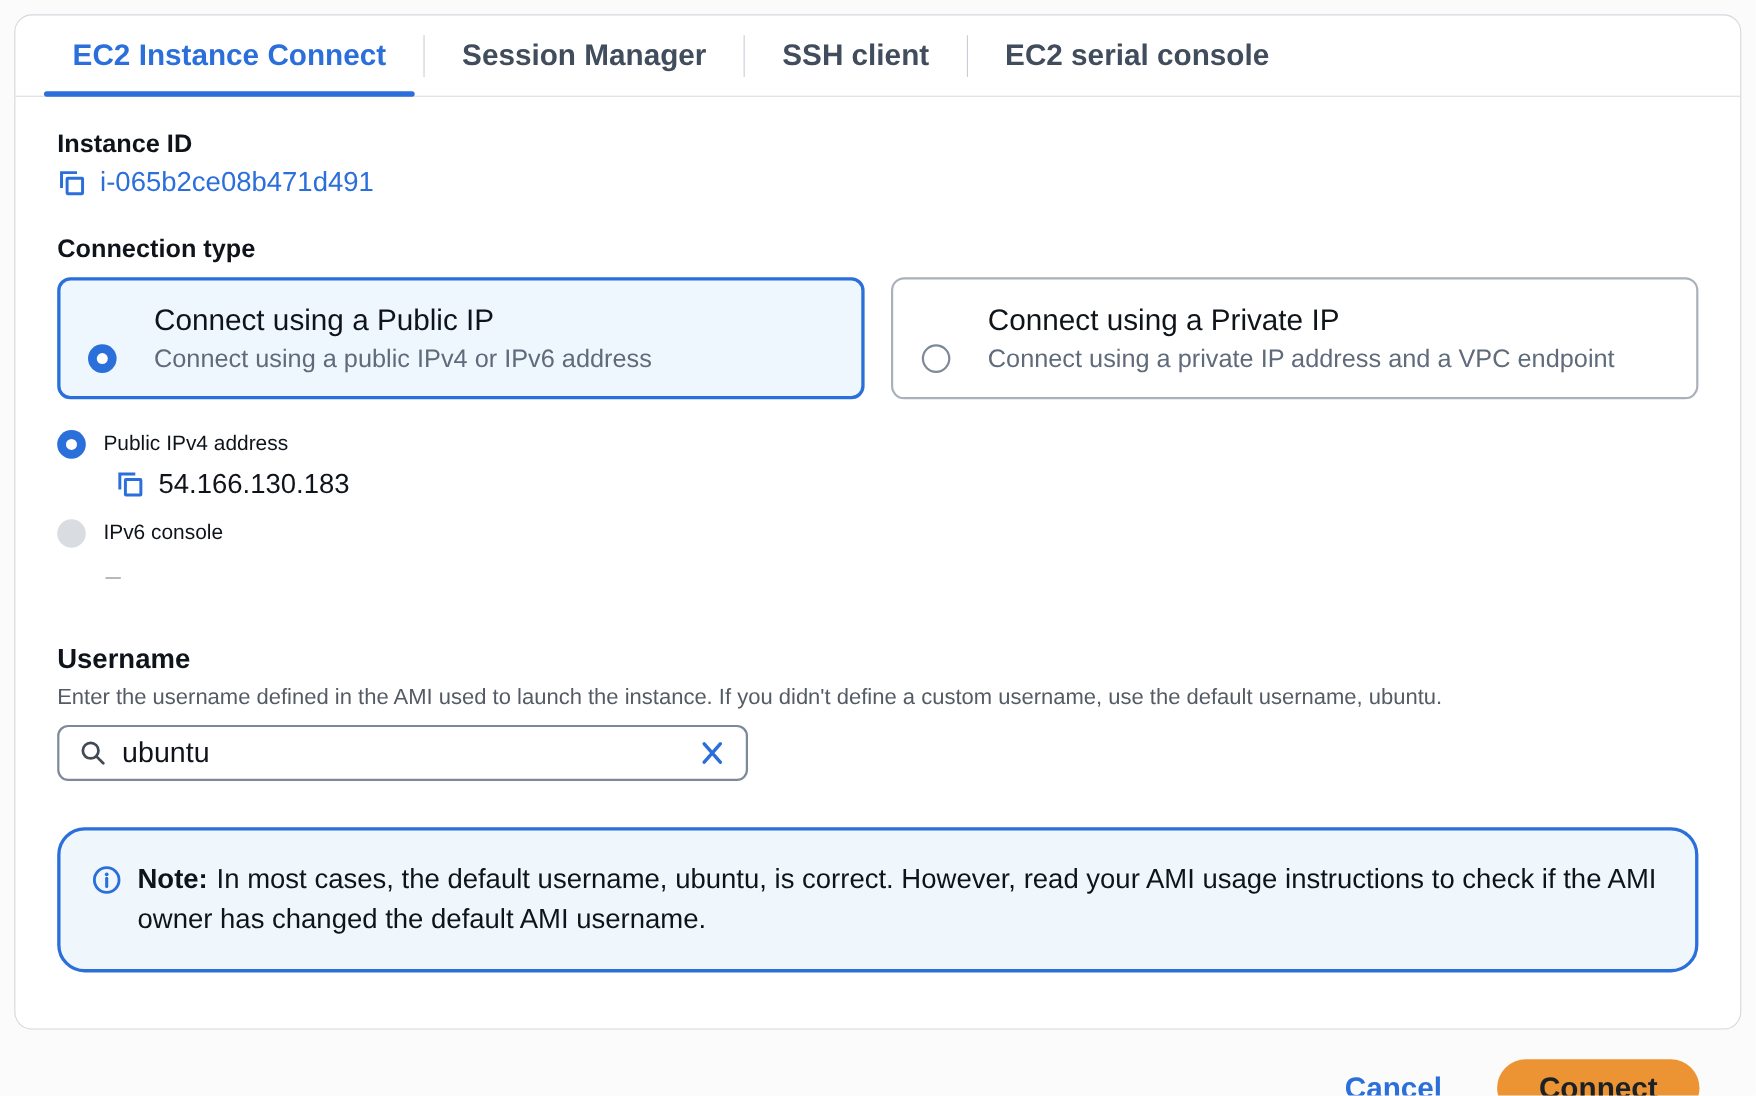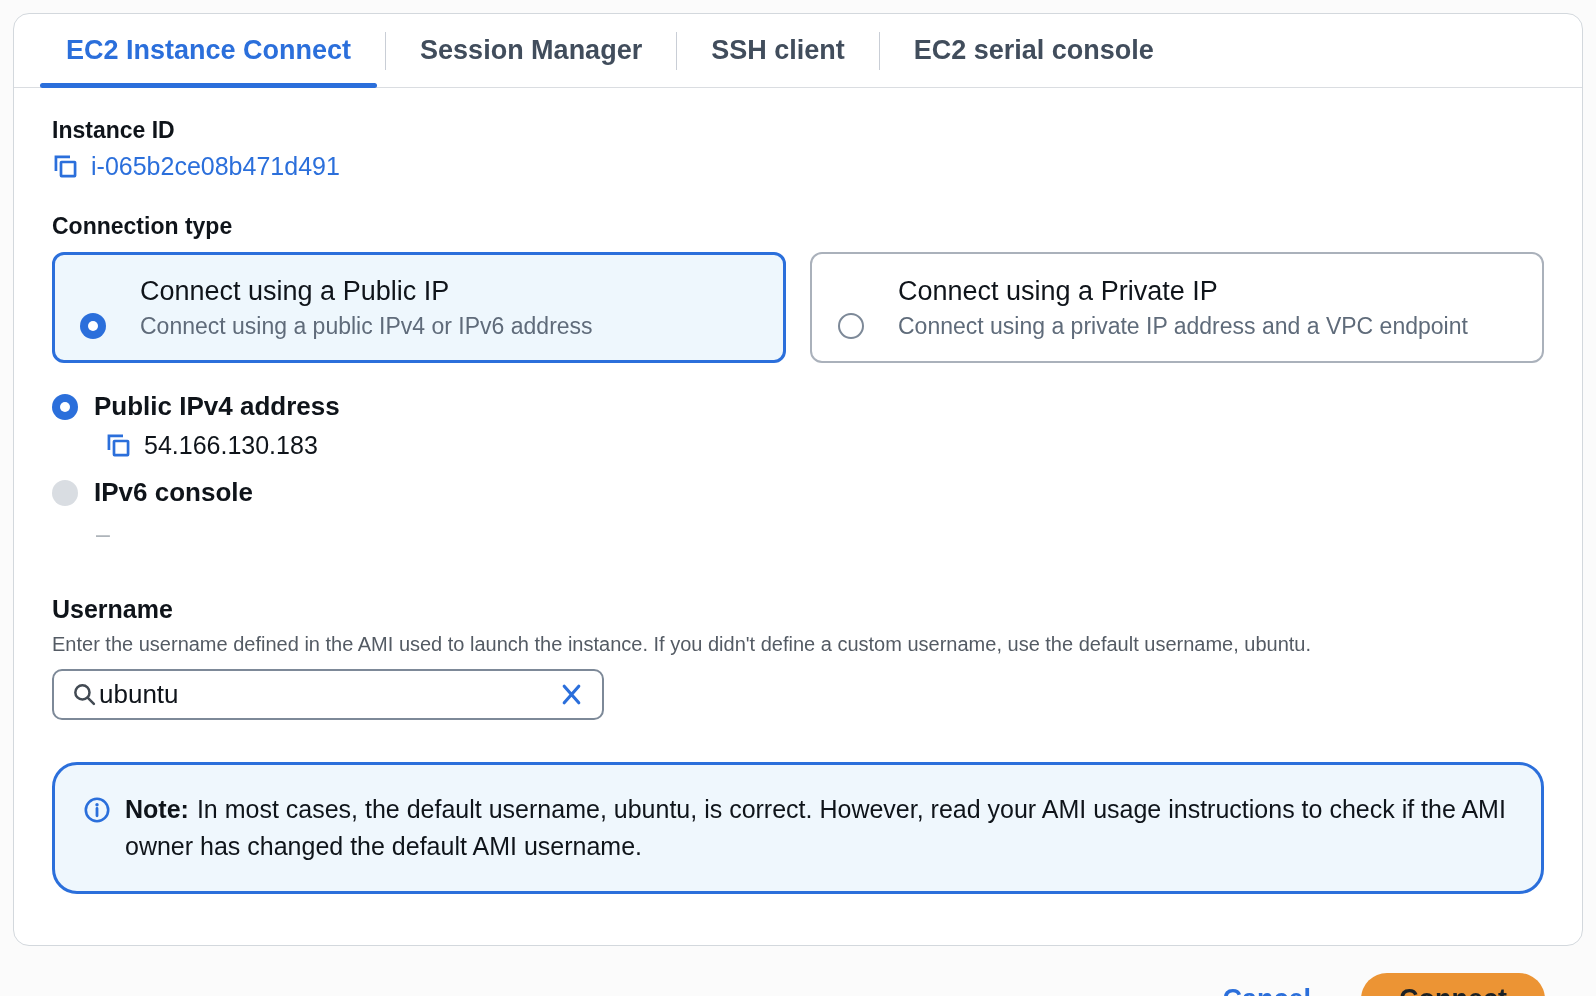--- a/index.html
+++ b/index.html
@@ -70,35 +70,35 @@
   .radio.selected::after {
     content:""; position:absolute; left:50%; top:50%;
     width:10px; height:10px; border-radius:50%; background:#ffffff;
     transform:translate(-50%,-50%);
   }
   .radio.unselected { border:2px solid #7d8998; background:#ffffff; }
   .radio.disabled { background:#d9dde2; }
   .card .radio { margin-top:4px; }
 
   .radio-row { display:flex; align-items:center; gap:16px; }
-  .radio-row .rlabel { font-size:26px; font-weight:700; }
+  .radio-row .rlabel { font-size:19px; font-weight:400; }
   .mt-ipv4 { margin-top:28px; }
   .ip-row { display:flex; align-items:center; gap:12px; margin-left:53px; margin-top:9px; }
   .ip-value { font-size:25px; color:#0f141a; }
   .mt-ipv6 { margin-top:17px; }
   .ipv6-empty { margin-left:44px; margin-top:12px; font-size:25px; color:#aeb4ba; }
 
   .username-label { margin-top:46px; font-size:25px; }
   .username-desc  { margin-top:9px; font-size:20px; color:#545b64; white-space:nowrap; }
   .search-box {
     margin-top:13px;
-    width:552px; height:51px;
+    width:628px; height:51px;
     border:2px solid #7d8998; border-radius:10px;
     display:flex; align-items:center;
-    padding:0 18px; gap:2px;
+    padding:0 18px; gap:14px;
     background:#fff;
   }
   .search-box input {
     flex:1; border:none; outline:none;
     font-family:"Liberation Sans", sans-serif;
     font-size:26px; color:#0f141a;
     background:transparent;
   }
   
   .note {

